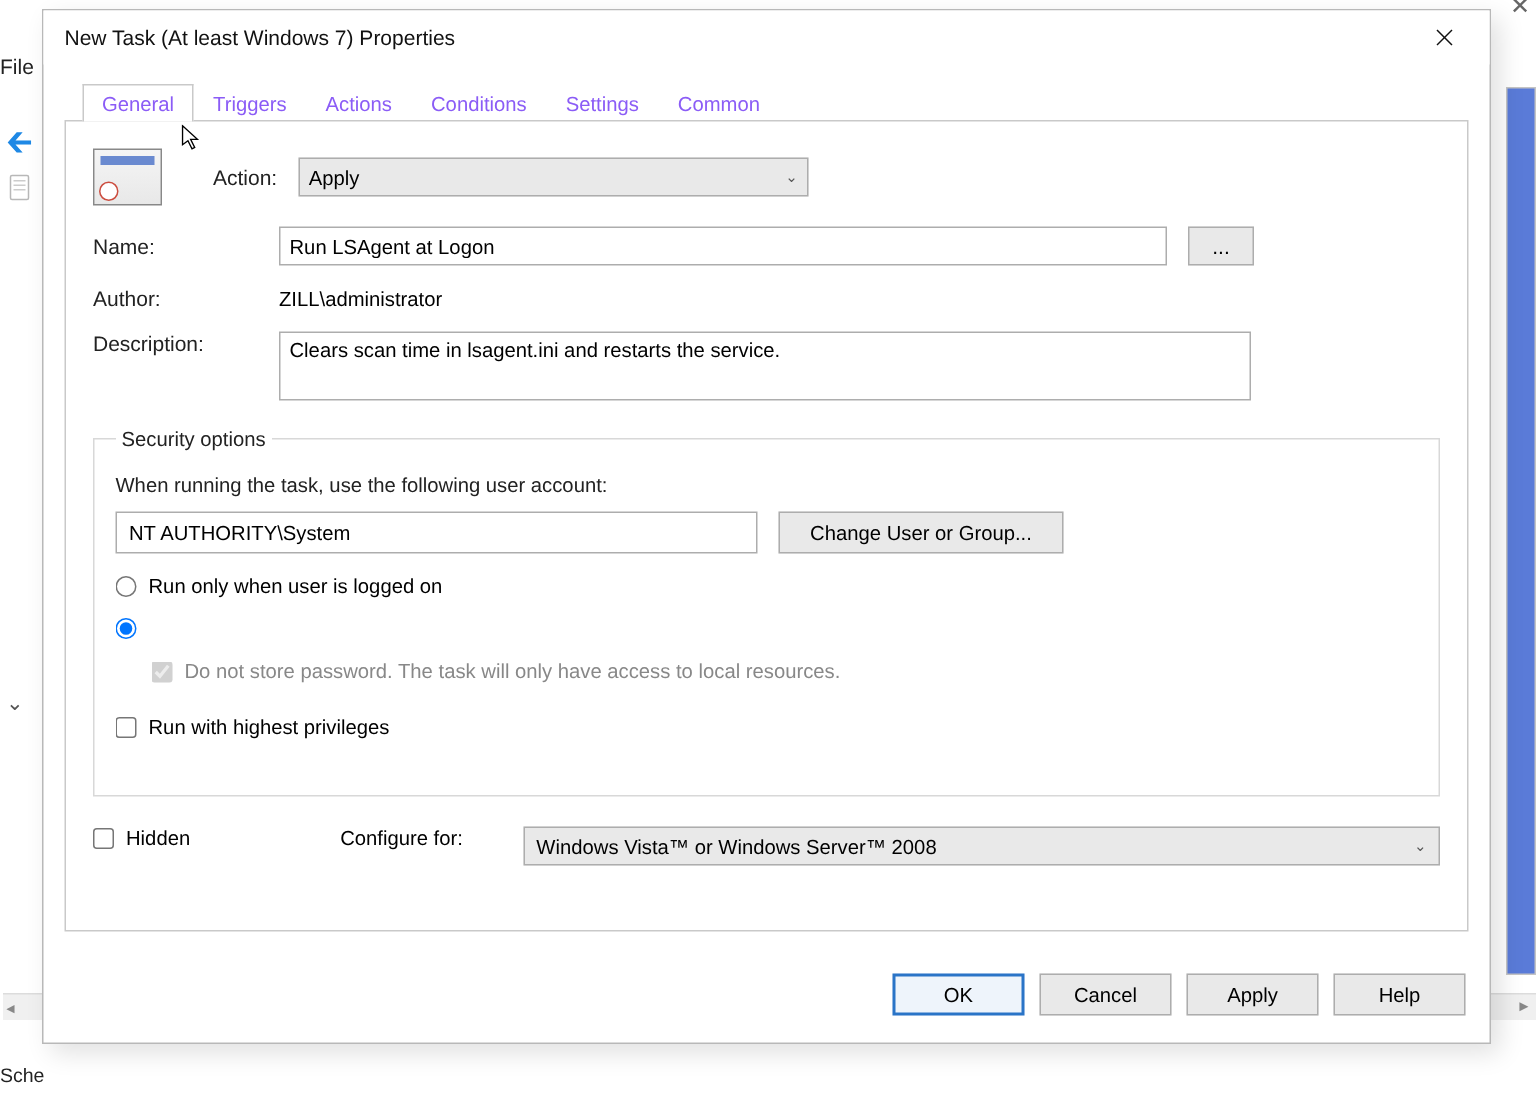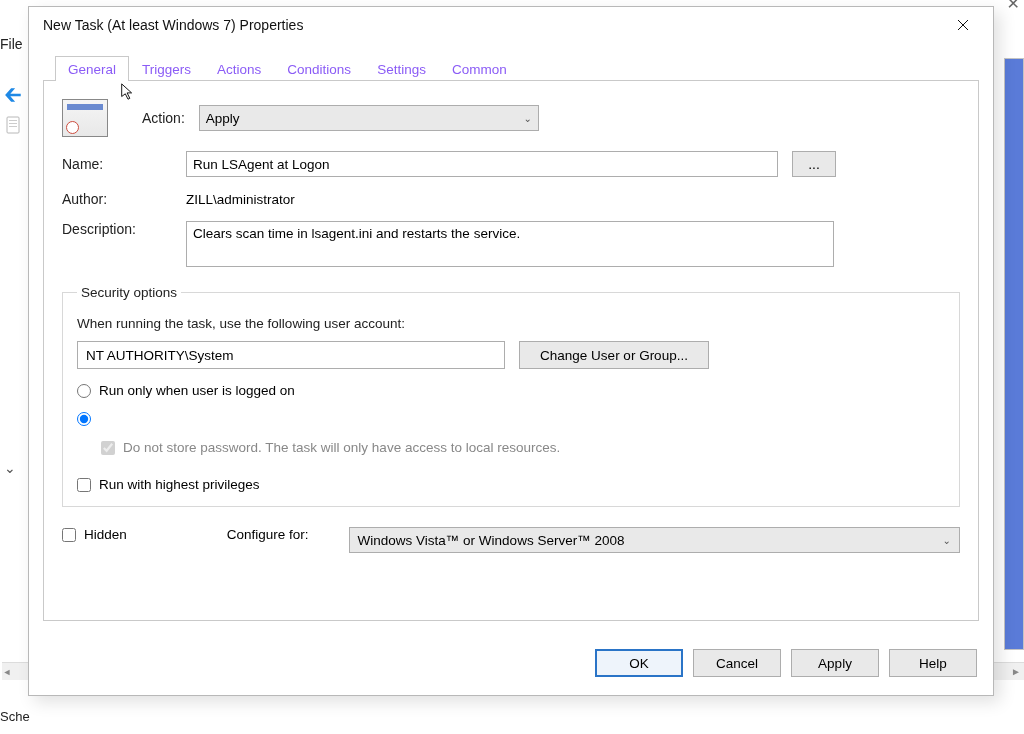--- a/index.html
+++ b/index.html
@@ -62,21 +62,21 @@
     height: 26px; border: 1px solid #adadad; font-family: inherit; font-size: 13.5px; padding: 2px 6px; background: #fff;
   }
   .dropdown { background: #e9e9e9; width: 340px; display: flex; align-items: center; justify-content: space-between; padding: 0 6px; }
   .dropdown .chev { font-size: 10px; color: #555; }
   .dropdown2 { background: #e9e9e9; flex: 1; display: flex; align-items: center; justify-content: space-between; height: 26px; border: 1px solid #adadad; padding: 0 8px; font-size: 13.5px; }
   input[type=text].wide { width: 592px; }
   textarea.wide { width: 648px; height: 46px; border: 1px solid #adadad; font-family: inherit; font-size: 13.5px; padding: 4px 6px; resize: none; }
   .btn-small { width: 44px; height: 26px; background: #e9e9e9; border: 1px solid #adadad; font-size: 14px; display: flex; align-items: center; justify-content: center; }
 
   fieldset.security {
-    border: 1px solid #d8d8d8; padding: 16px 14px 14px 14px; margin-top: 4px; position: relative;
+    border: 1px solid #d8d8d8; padding: 16px 14px 38px 14px; margin-top: 4px; position: relative;
   }
   fieldset.security legend { font-size: 13.5px; padding: 0 4px; color: #222; }
   .sec-row { margin-top: 10px; display: flex; align-items: center; gap: 14px; }
   .sec-text { font-size: 13.5px; color: #222; }
   input.user-acct { width: 428px; height: 28px; border: 1px solid #adadad; font-family: inherit; font-size: 13.5px; padding: 2px 8px; }
   .btn { height: 28px; min-width: 190px; padding: 0 18px; background: #e9e9e9; border: 1px solid #adadad; font-family: inherit; font-size: 13.5px; display: inline-flex; align-items: center; justify-content: center; }
   .radio-row, .check-row { display: flex; align-items: center; gap: 8px; margin-top: 14px; font-size: 13.5px; }
   .check-row.indent { margin-left: 24px; color: #888; }
   .check-row.indent input { accent-color: #888; }
   input[type=radio], input[type=checkbox] { width: 14px; height: 14px; }

